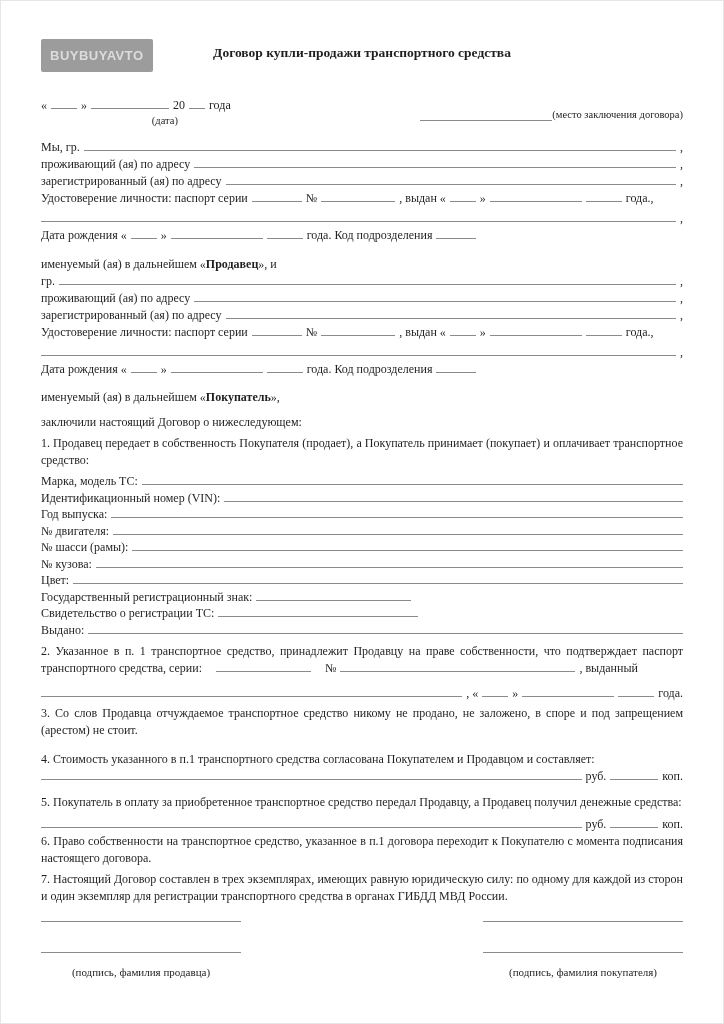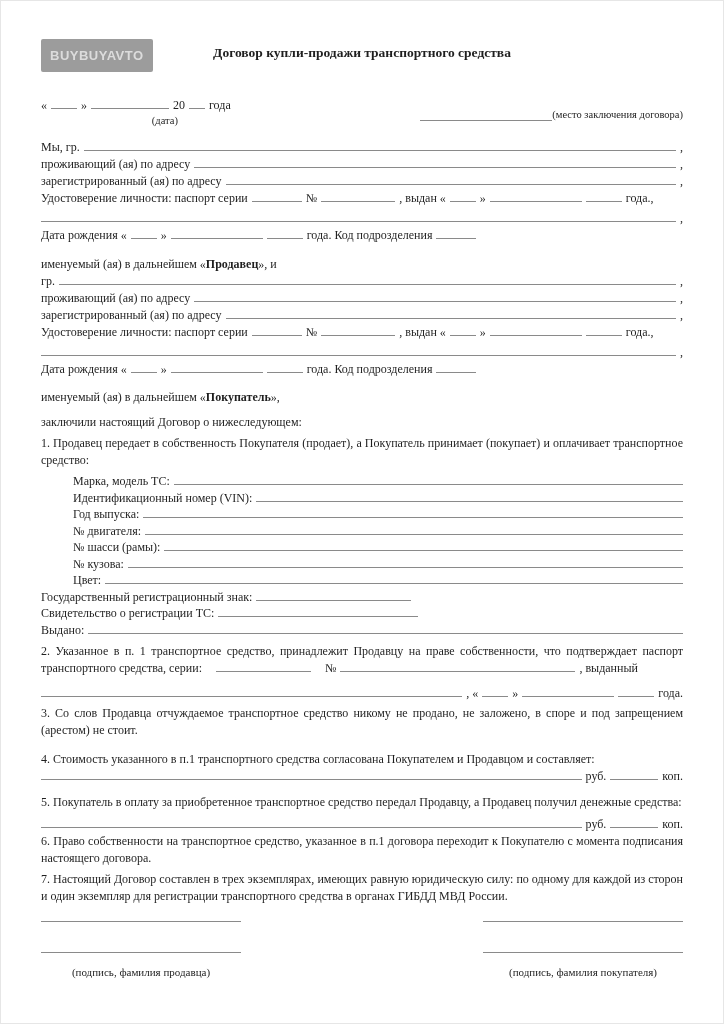--- a/index.html
+++ b/index.html
@@ -19,21 +19,21 @@
     position: absolute; left: 0; top: 4px;
     background: #9c9c9c; color: #dcdcdc;
     font-family: "Liberation Sans", sans-serif;
     font-weight: bold; font-size: 13px; letter-spacing: .5px;
     padding: 9px 9px; border-radius: 2px;
   }
   .title { text-align: center; font-weight: bold; font-size: 13.5px; padding-top: 10px; }
 
   .line { display: flex; align-items: baseline; white-space: nowrap; line-height: 17px; }
   .line > * + * { margin-left: 4px; }
-  .line.tight { line-height: 16.5px; margin-left: 32px; }
+  .line.tight { line-height: 16.5px; }
   .line.reg { line-height: 15.5px; }
   .blank { display: inline-block; height: 12px; border-bottom: 1px solid #8a8a8a; }
   .grow { flex: 1 1 auto; }
   .caption { font-size: 10.5px; line-height: 13px; text-align: center; }
   .b { font-weight: bold; }
 
   .date-row { display: flex; justify-content: space-between; margin-top: 18px; }
   .date-right { display: flex; flex-direction: row; align-items: center; padding-top: 4px; }
 
   .plain { line-height: 17px; }

